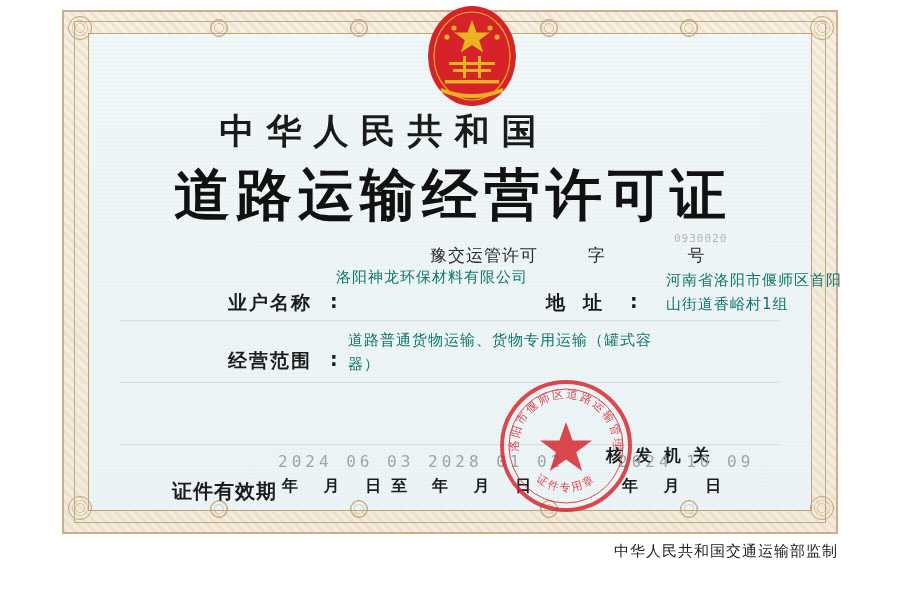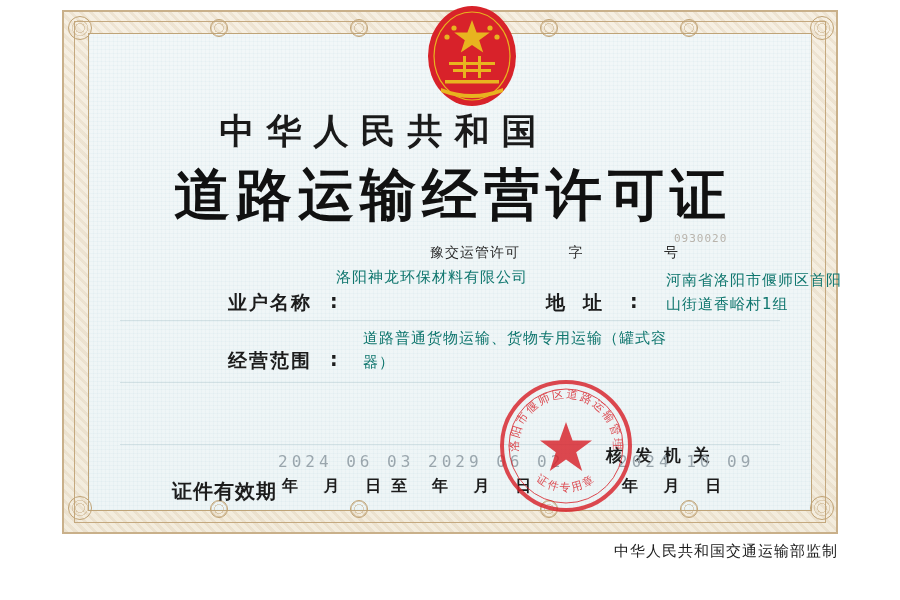--- a/index.html
+++ b/index.html
@@ -105,24 +105,24 @@
     color: #111111;
     text-indent: 6px;
   }
 
   
   .serial-row {
     position: absolute;
     left: 430px;
     top: 244px;
     width: 300px;
-    font-size: 14px;
+    font-size: 17px;
     color: #2b2b2b;
     letter-spacing: 1px;
-    font-family: Liberation Serif, serif;
+    font-family: Liberation Sans, sans-serif;
   }
   .serial-row .zi { margin-left: 44px; }
   .serial-row .hao { margin-left: 76px; }
 
   .doc-code {
     position: absolute;
     left: 674px;
     top: 232px;
     font-size: 11px;
     color: #b9b4ac;
@@ -151,21 +151,21 @@
   #label-name      { left: 228px; top: 290px; }
   #label-name-colon{ left: 330px; top: 290px; }
   #value-name      { left: 336px; top: 265px; width: 280px; }
 
   #label-addr      { left: 546px; top: 290px; letter-spacing: 18px; }
   #label-addr-colon{ left: 630px; top: 290px; }
   #value-addr      { left: 666px; top: 268px; width: 180px; }
 
   #label-scope     { left: 228px; top: 348px; }
   #label-scope-colon{ left: 330px; top: 348px; }
-  #value-scope     { left: 363px; top: 328px; width: 310px; font-family: Liberation Mono, monospace; }
+  #value-scope     { left: 348px; top: 328px; width: 310px; }
 
   
   .validity-label {
     position: absolute;
     left: 172px;
     top: 478px;
     font-family: "DejaVu Sans", "Liberation Sans", sans-serif;
     font-size: 20px;
     font-weight: bold;
     color: #1c1c1c;
@@ -321,21 +321,21 @@
     </text>
   </svg>
 
   <div class="issuer-label">核 发 机 关</div>
 
   <div class="validity-label">证件有效期</div>
 
   <div class="date-filled" id="date-from-value">2024 06 03</div>
   <div class="date-group" id="date-from-labels">年 月 日至</div>
 
-  <div class="date-filled" id="date-to-value">2029 06 02</div>
+  <div class="date-filled" id="date-to-value">2028 01 02</div>
   <div class="date-group" id="date-to-labels">年 月 日</div>
 
   <div class="date-filled" id="date-issue-value">2024 10 09</div>
   <div class="date-group" id="date-issue-labels">年 月 日</div>
 
   <div class="footer">中华人民共和国交通运输部监制</div>
 
 </div>
 
 </body></html>

